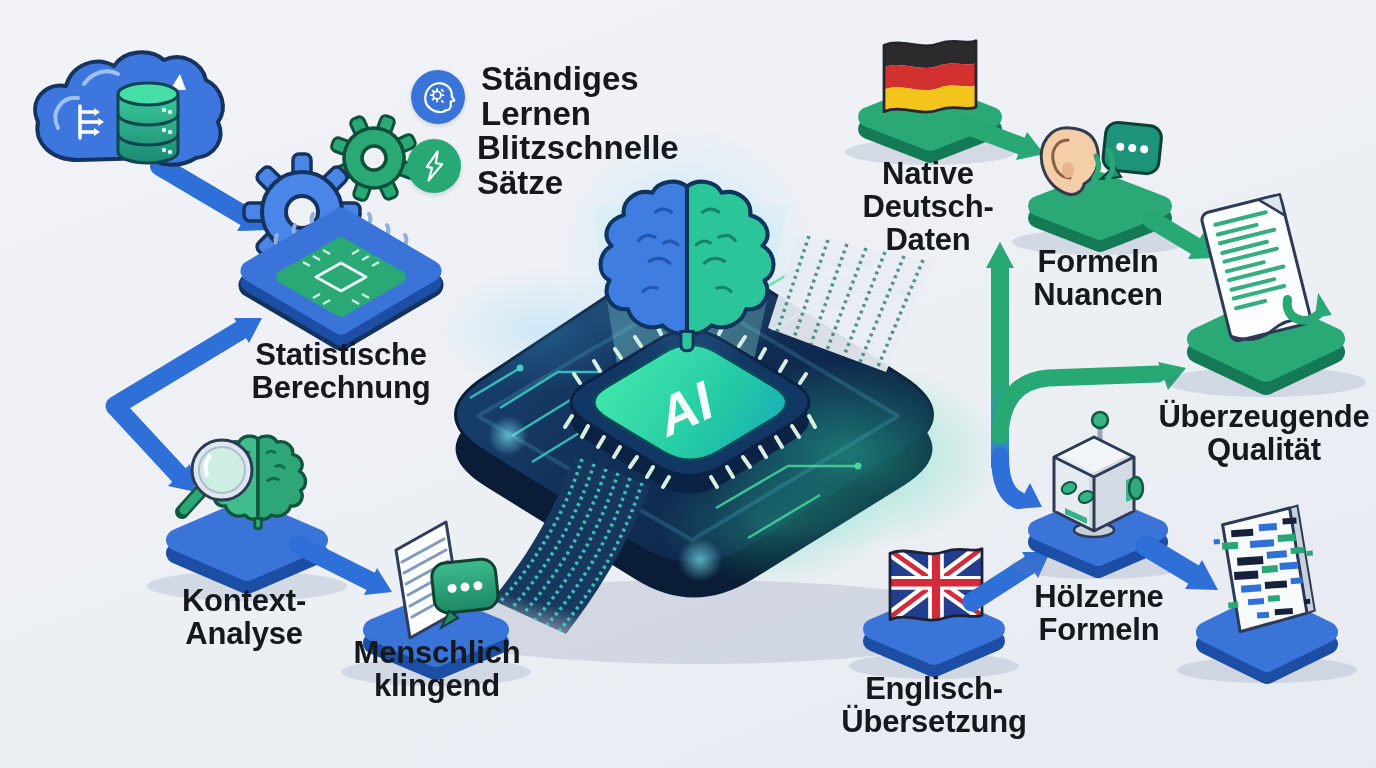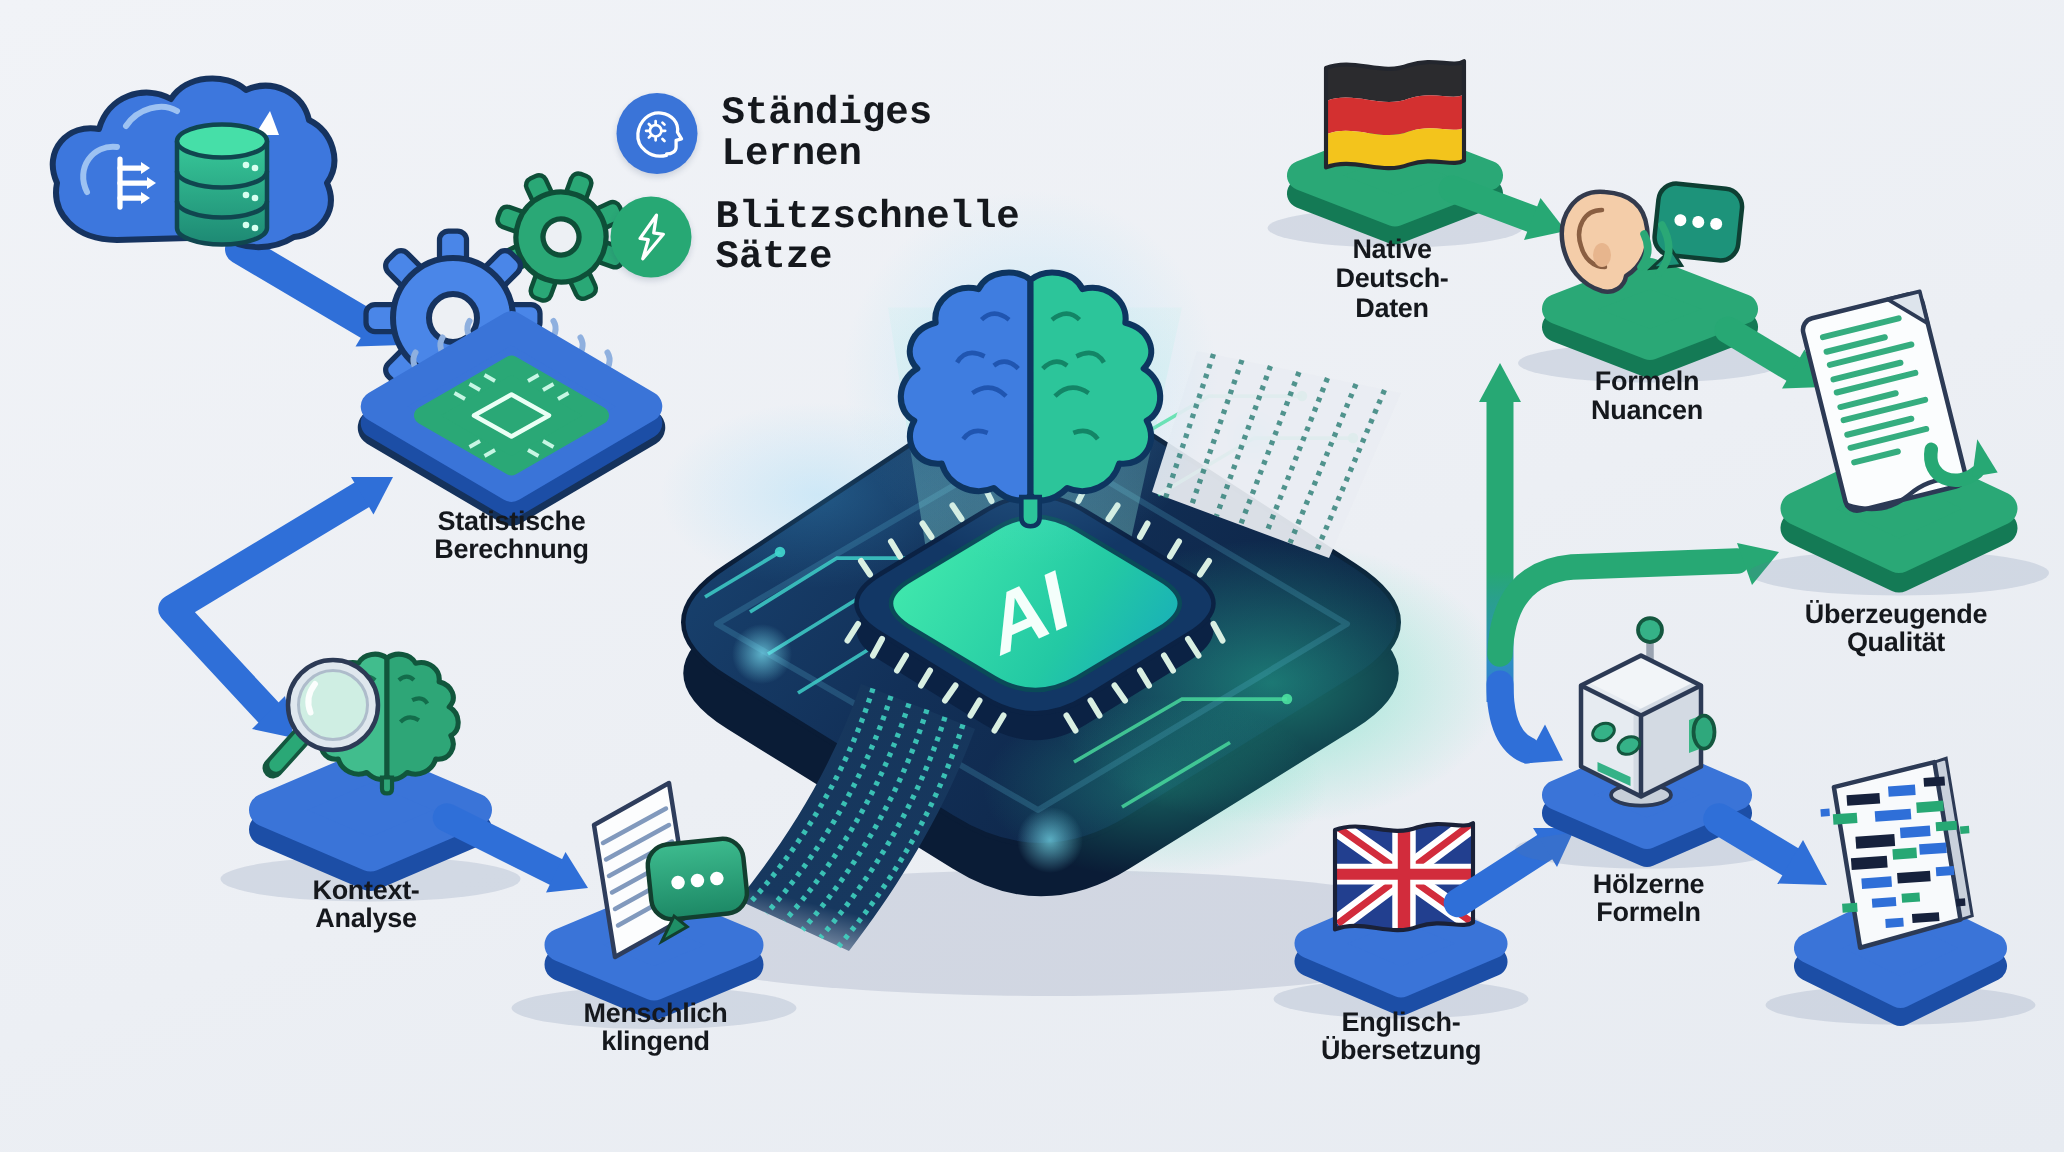--- a/index.html
+++ b/index.html
@@ -1,30 +1,30 @@
 <!DOCTYPE html>
 <html><head>
 <meta charset="utf-8">
 <style>
   html,body{margin:0;padding:0;background:#e9edf2;}
   .stage{position:relative;width:1376px;height:768px;overflow:hidden;
          background:linear-gradient(160deg,#f1f3f7 0%,#eceff4 55%,#e7ebf1 100%);
          font-family:"Liberation Sans",sans-serif;}
   .stage svg.scene{position:absolute;left:0;top:0;}
   .label{position:absolute;transform:translateX(-50%);text-align:center;
-         font-weight:bold;font-size:18px;line-height:1.07;color:#15181d;
+         font-weight:bold;font-size:31px;line-height:1.07;color:#15181d;
          white-space:pre-line;letter-spacing:-0.2px;}
   .legend-row{position:absolute;display:flex;align-items:center;gap:16px;}
   .legend-badge{width:54px;height:54px;border-radius:50%;display:flex;
                 align-items:center;justify-content:center;flex:0 0 auto;
                 box-shadow:0 2px 4px rgba(40,60,100,.18);}
   .legend-badge.blue{background:#3a74d8;}
   .legend-badge.green{background:#27a874;}
-  .legend-text{font-weight:bold;font-size:26px;line-height:1.05;color:#15181d;
-               white-space:pre-line;text-align:left;font-family:Liberation Mono, monospace;}
+  .legend-text{font-weight:bold;font-size:33px;line-height:1.05;color:#15181d;
+               white-space:pre-line;text-align:left;}
 </style>
 </head>
 <body>
 
 <div class="stage">
 
 <svg class="scene" width="1376" height="768" viewBox="0 0 1376 768">
   <defs>
     <linearGradient id="gBoard" gradientUnits="userSpaceOnUse" x1="430" y1="250" x2="900" y2="590">
       <stop offset="0" stop-color="#1b4a79"></stop>
@@ -529,21 +529,21 @@
         <rect x="38" y="30" width="6" height="5" fill="#16213c"></rect>
       </g>
     </g>
   </g>
 </svg>
 
 <div class="label" style="left:341px;top:338px">Statistische
 Berechnung</div>
 <div class="label" style="left:244px;top:584px">Kontext-
 Analyse</div>
-<div class="label" style="left:437px;top:666px">Menschlich
+<div class="label" style="left:437px;top:636px">Menschlich
 klingend</div>
 <div class="label" style="left:928px;top:157px">Native
 Deutsch-
 Daten</div>
 <div class="label" style="left:1098px;top:245px">Formeln
 Nuancen</div>
 <div class="label" style="left:1264px;top:400px">Überzeugende
 Qualität</div>
 <div class="label" style="left:934px;top:672px">Englisch-
 Übersetzung</div>

